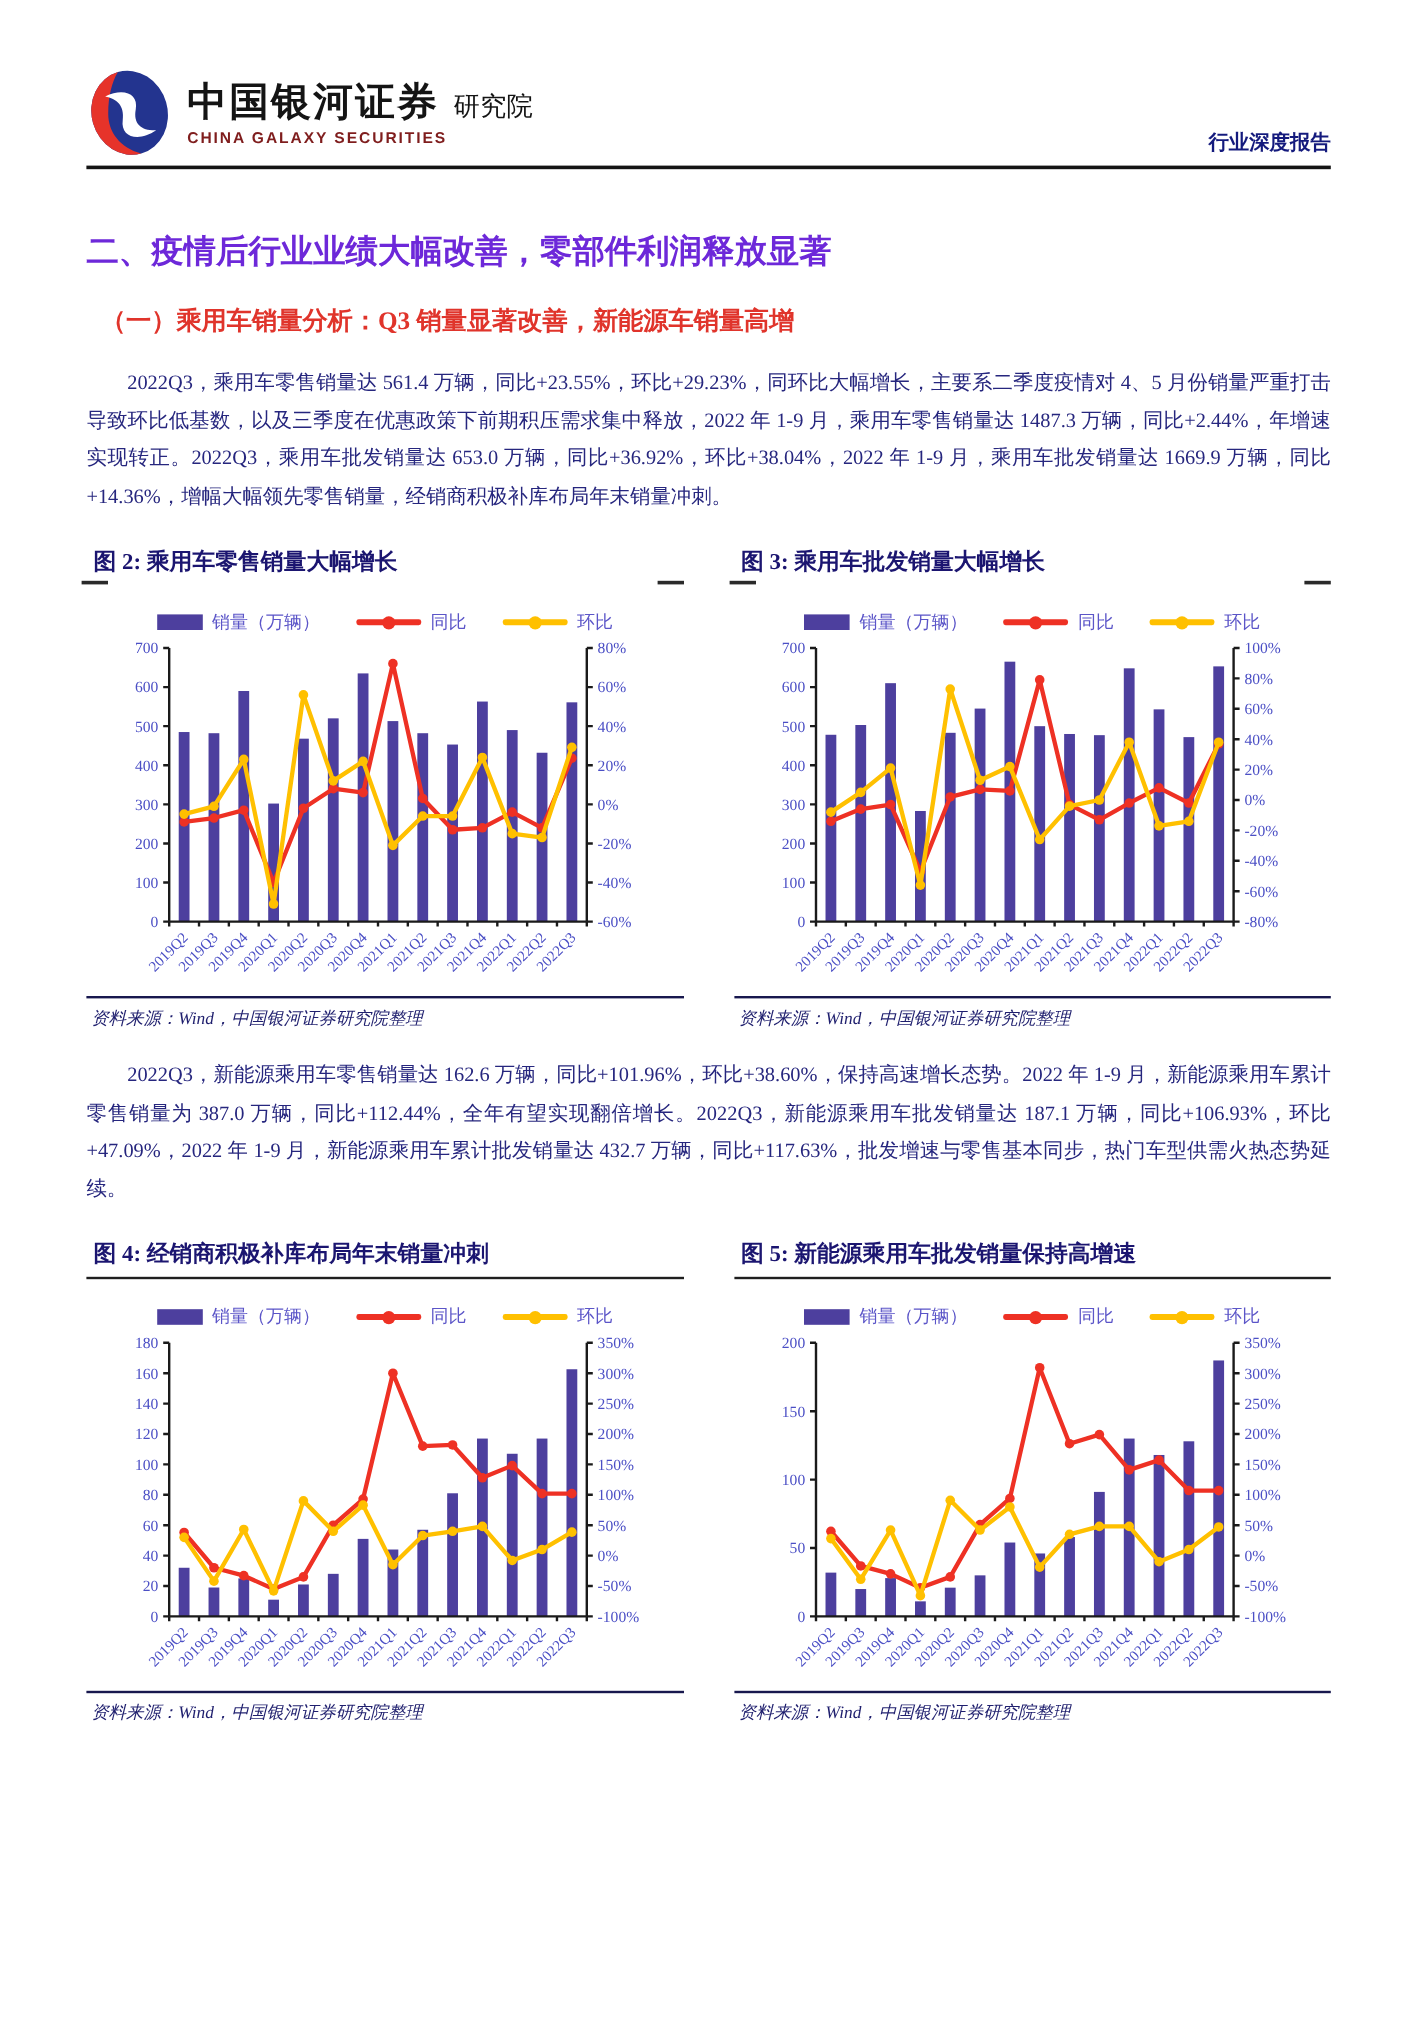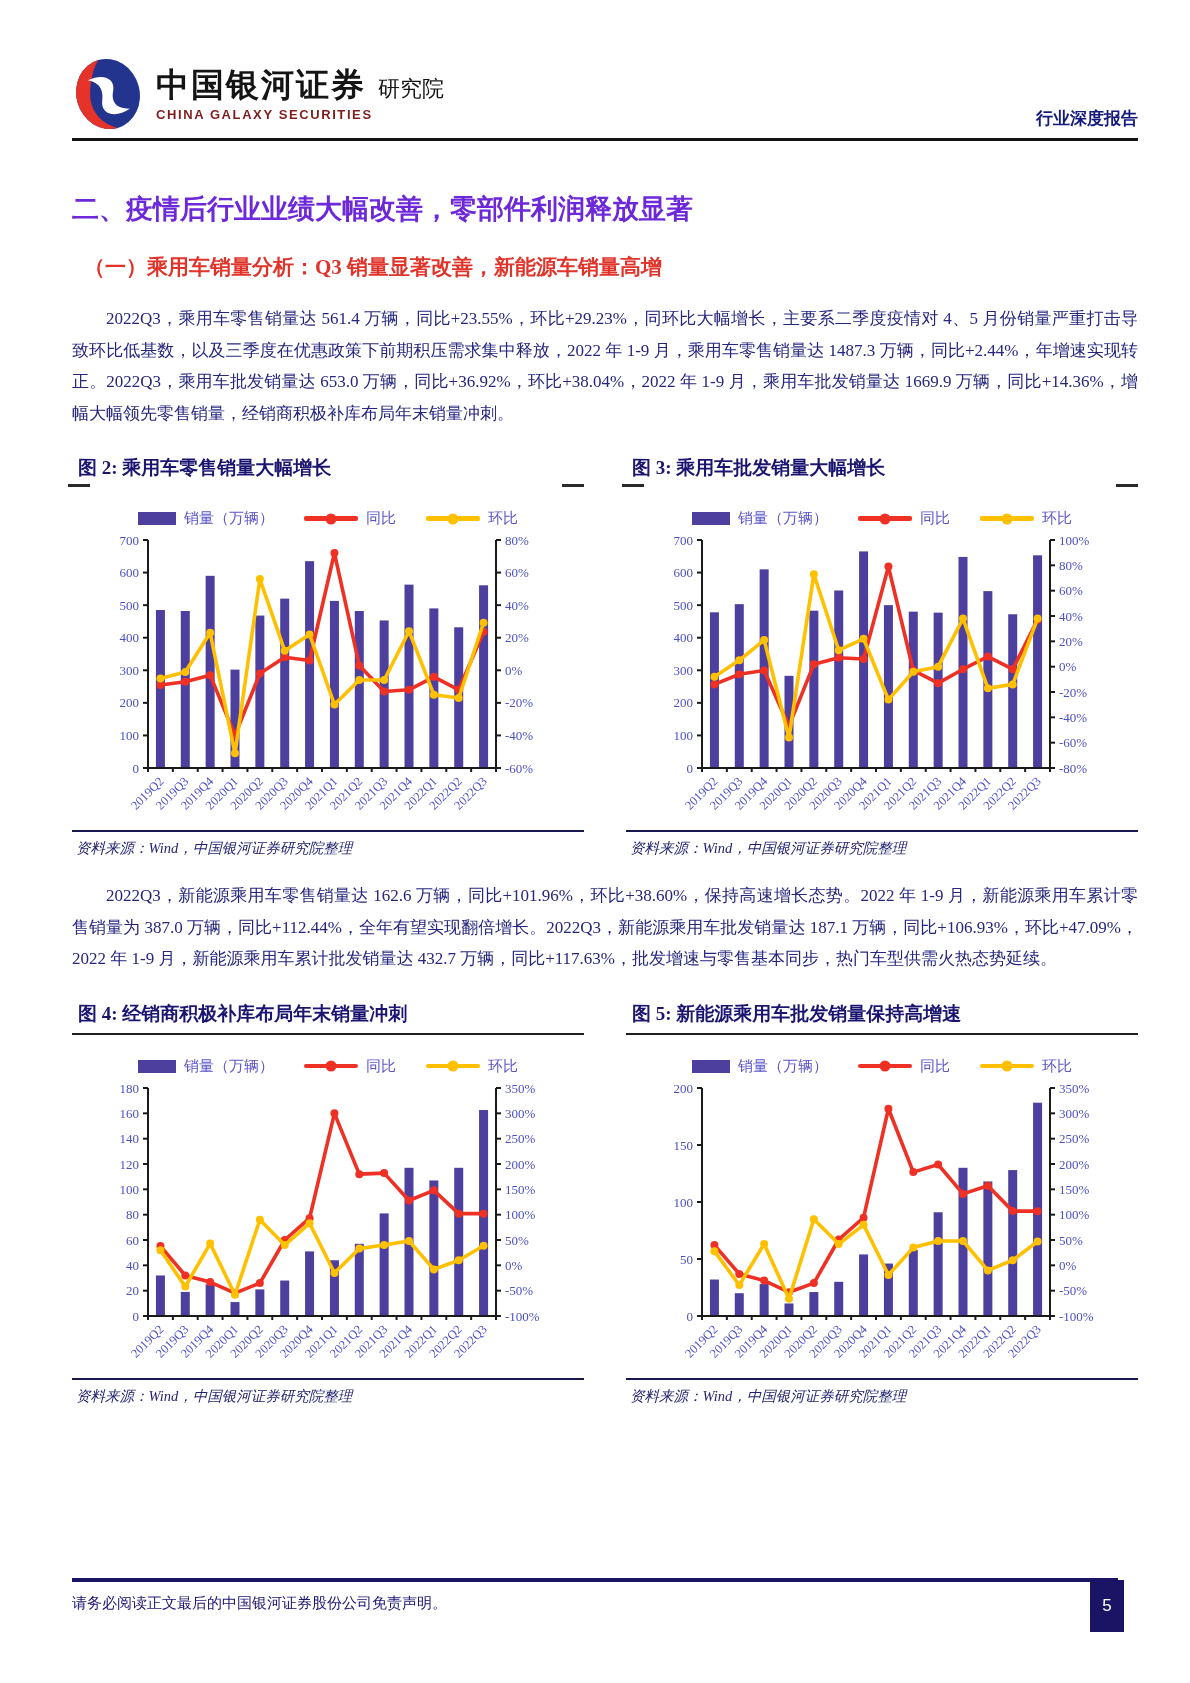--- a/index.html
+++ b/index.html
@@ -1,18 +1,18 @@
 <!DOCTYPE html>
 <html><head>
 <meta charset="utf-8">
 <style>
   html,body{margin:0;padding:0;background:#ffffff;}
   .page{position:relative;width:1190px;height:1683px;background:#fff;overflow:hidden;
         font-family:"Liberation Serif","DejaVu Serif",serif;color:#26267e;}
-  .inner{padding:56px 52px 0 72px;}
+  .inner{padding:56px 81px 0 72px;}
 
   
   .hdr{display:flex;justify-content:space-between;align-items:flex-end;}
   .logo-wrap{display:flex;align-items:center;gap:12px;}
   .logo-text{display:flex;flex-direction:column;line-height:1;}
   .logo-cn-row{display:flex;align-items:baseline;gap:12px;color:#141414;}
   .logo-cn{font-size:33px;font-weight:bold;letter-spacing:2px;font-family:"Liberation Sans","DejaVu Sans",sans-serif;}
   .logo-sub{font-size:22px;font-weight:normal;font-family:"Liberation Sans","DejaVu Sans",sans-serif;}
   .logo-en{margin-top:7px;font-size:13px;font-weight:bold;letter-spacing:1.6px;color:#7f1d1d;
            font-family:"Liberation Sans","DejaVu Sans",sans-serif;}
@@ -642,18 +642,13 @@
             <text x="311" y="250" text-anchor="end" transform="rotate(-45 311 250)" font-size="12.5px" fill="#4b4fc5" font-family="&quot;Liberation Serif&quot;,serif">2021Q4</text>
             <text x="335.8571428571429" y="250" text-anchor="end" transform="rotate(-45 335.8571428571429 250)" font-size="12.5px" fill="#4b4fc5" font-family="&quot;Liberation Serif&quot;,serif">2022Q1</text>
             <text x="360.7142857142857" y="250" text-anchor="end" transform="rotate(-45 360.7142857142857 250)" font-size="12.5px" fill="#4b4fc5" font-family="&quot;Liberation Serif&quot;,serif">2022Q2</text>
             <text x="385.57142857142856" y="250" text-anchor="end" transform="rotate(-45 385.57142857142856 250)" font-size="12.5px" fill="#4b4fc5" font-family="&quot;Liberation Serif&quot;,serif">2022Q3</text>
           </svg>
         <div class="source">资料来源：Wind，中国银河证券研究院整理</div>
       </div>
     </div>
   </div>
 
-  <div class="footer">
-    <div class="footer-rule"></div>
-    <div class="disclaimer">请务必阅读正文最后的中国银河证券股份公司免责声明。</div>
-    <div class="page-badge">5</div>
-  </div>
 </div>
 
 </body></html>

